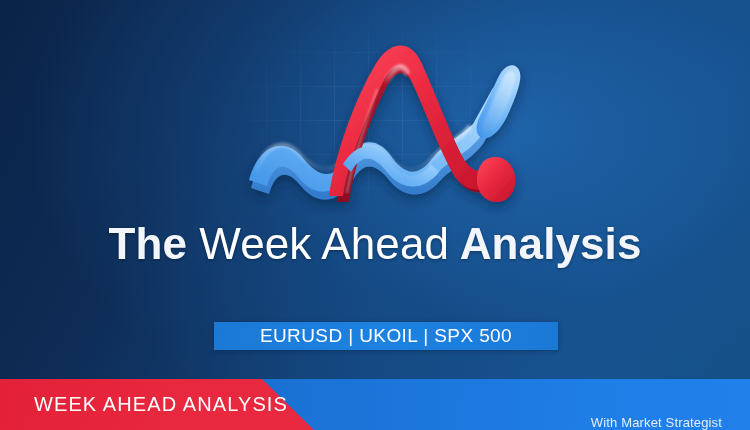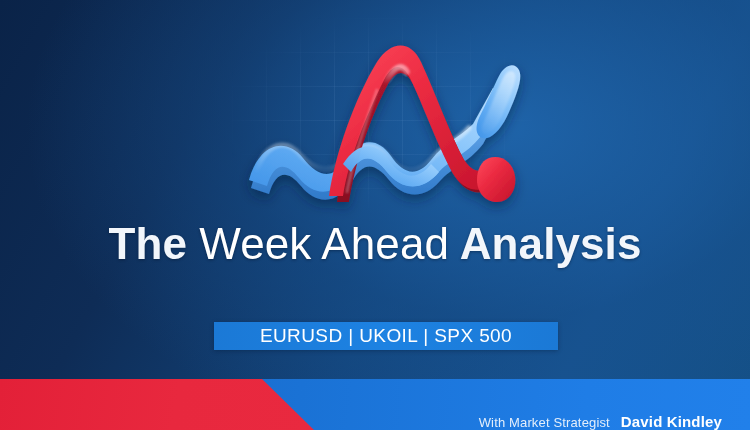--- a/index.html
+++ b/index.html
@@ -209,19 +209,19 @@
   <div class="headline">
     <span class="light">The </span><span class="bold">Week Ahead</span><span class="light"> Analysis</span>
   </div>
 
   <div class="badge">
     <span>EURUSD | UKOIL | SPX 500</span>
   </div>
 
   <div class="bottombar">
     <div class="redflag"></div>
+    <div class="redflag-label">WEEK AHEAD ANALYSIS</div>
     <div class="presenter">
       <span class="with">With Market Strategist</span>
-      <span class="name">David Kindley</span>
     </div>
   </div>
 
 </div>
 
 </body></html>

